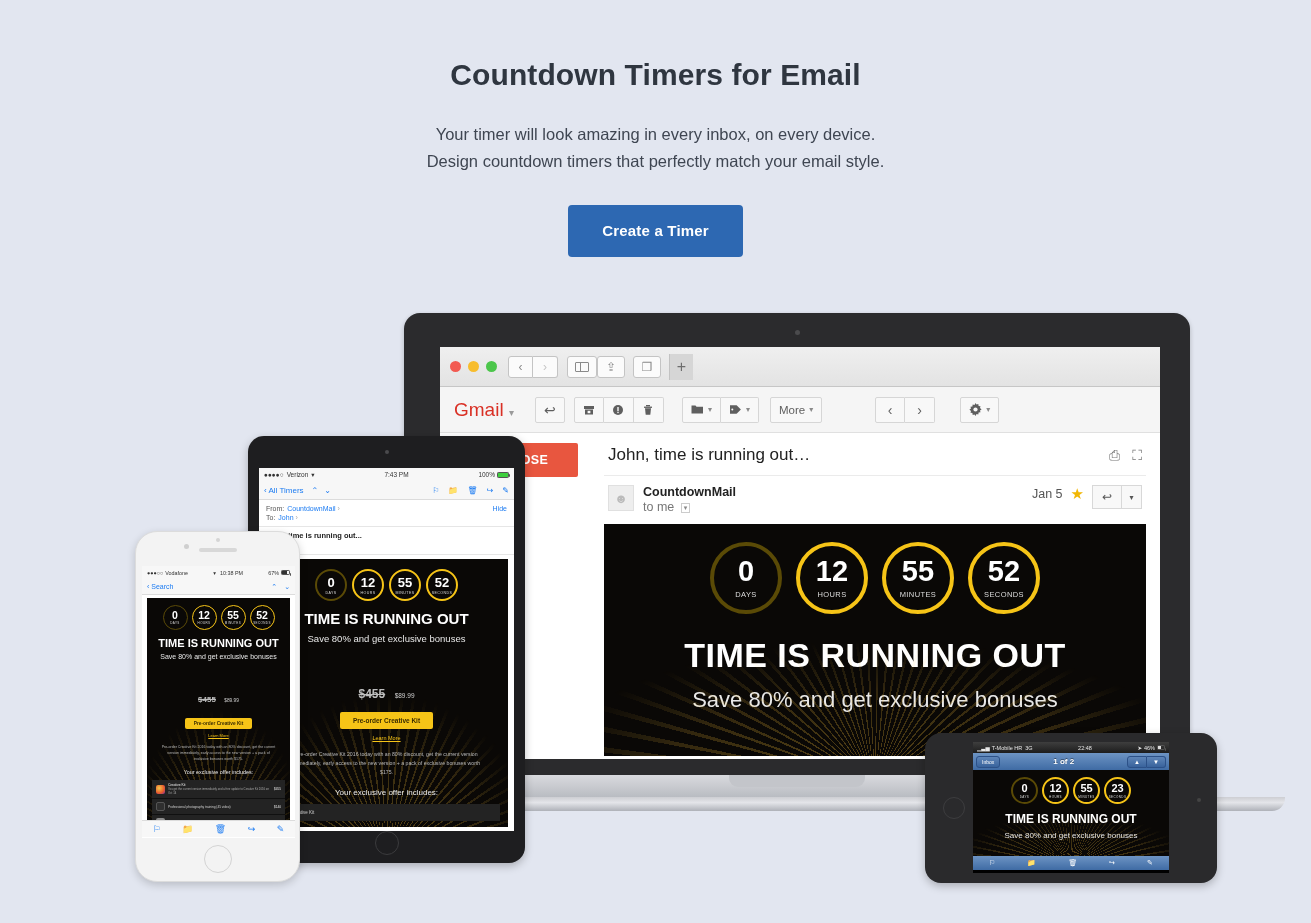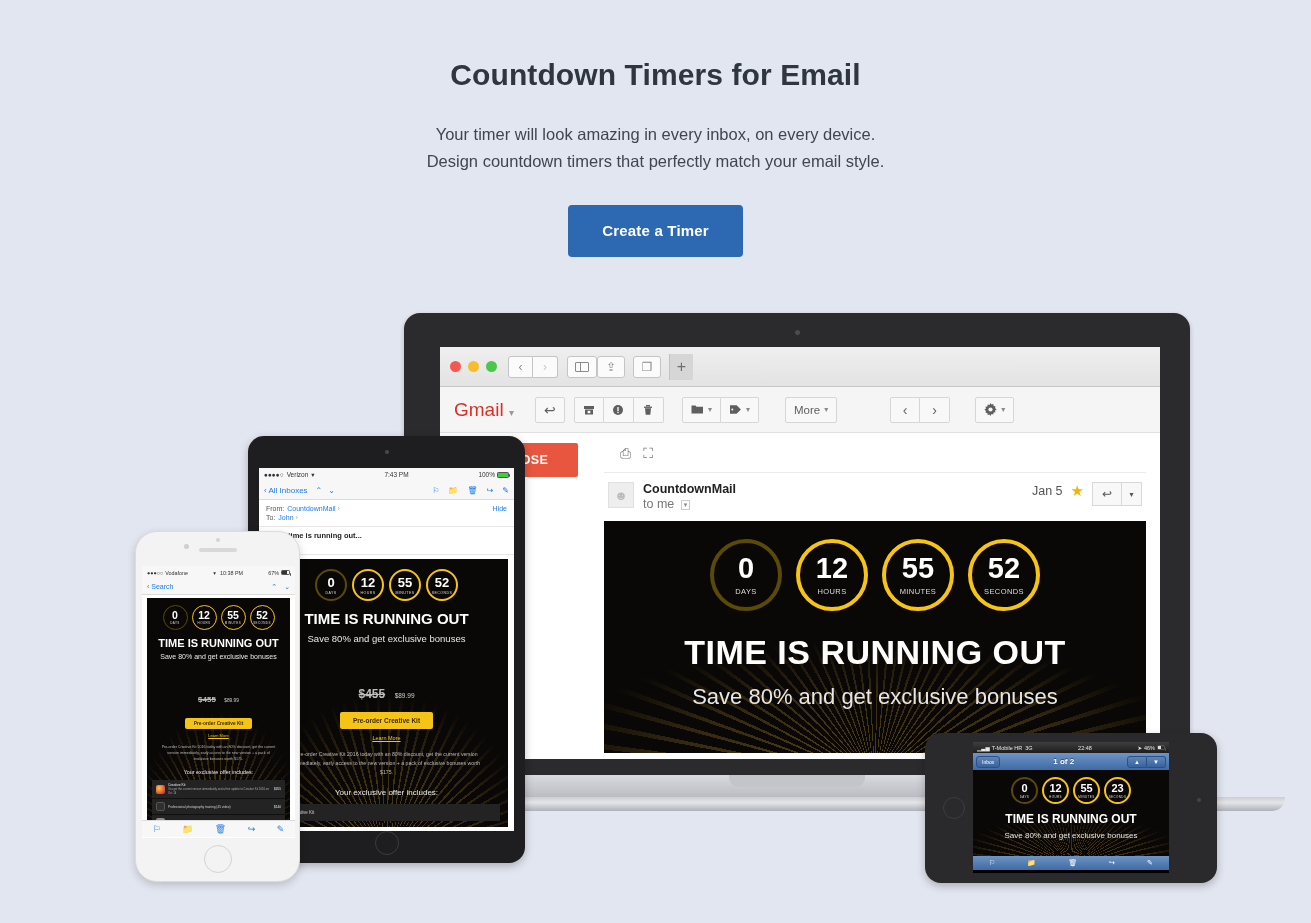--- a/index.html
+++ b/index.html
@@ -344,21 +344,21 @@
               <span class="caret">▾</span>
             </div>
             <div class="gbtn">
               <svg width="13" height="11" viewBox="0 0 13 11">
                   <path d="M1 1.3h6.6l4.3 4.2-4.3 4.2H1z" fill="#5f5f5f"></path>
                   <circle cx="3.3" cy="5.5" r="1" fill="#f8f8f8"></circle>
                 </svg>
               <span class="caret">▾</span>
             </div>
           </div>
-          <div class="gbtn" style="margin-left:17px">
+          <div class="gbtn" style="margin-left:2px">
             <span>More</span>
             <span class="caret">▾</span>
           </div>
           <div class="gb-group" style="margin-left:44px">
             <div class="gbtn" style="font-size:14px">‹</div>
             <div class="gbtn" style="font-size:14px">›</div>
           </div>
           <div class="gbtn" style="margin-left:16px">
             <svg width="13" height="13" viewBox="0 0 13 13">
                 <path d="M6.5 0l1 1.6 1.8-.5.3 1.9 1.9.3-.5 1.8L12.6 6.5l-1.6 1 .5 1.8-1.9.3-.3 1.9-1.8-.5L6.5 13l-1-1.6-1.8.5-.3-1.9-1.9-.3.5-1.8L.4 6.5l1.6-1L1.5 3.7l1.9-.3.3-1.9 1.8.5z" fill="#5f5f5f"></path>
@@ -367,20 +367,21 @@
             <span class="caret">▾</span>
           </div>
         </div>
 
         <div class="gbody">
           <div class="gside">
             <div class="compose">COMPOSE</div>
           </div>
           <div class="gmain">
             <div class="subj-row">
+              <div class="subj">John, time is running out…</div>
               <span class="subj-ico">⎙</span>
               <span class="subj-ico">⛶</span>
             </div>
             <div class="from-row">
               <div class="avatar">☻</div>
               <div>
                 <div class="from-name">CountdownMail</div>
                 <div class="to-me">
                   <span>to me</span>
                   <span class="mini-caret">▾</span>
@@ -439,21 +440,21 @@
         <span>●●●●○</span>
         <span style="margin-left:3px">Verizon</span>
         <span style="margin-left:3px">▾</span>
         <span style="margin:0 auto">7:43 PM</span>
         <span>100%</span>
         <span class="batt">
             <i style="width:100%"></i>
           </span>
       </div>
       <div class="ios-nav">
-        <span>‹ <span>All Inboxes</span></span>
+        <span>‹ <span>All Timers</span></span>
         <span style="margin-left:8px">⌃</span>
         <span style="margin-left:6px">⌄</span>
         <span style="margin-left:auto;display:flex;gap:9px">
           <span>⚐</span>
           <span>📁</span>
           <span>🗑</span>
           <span>↪</span>
           <span>✎</span>
         </span>
       </div>

